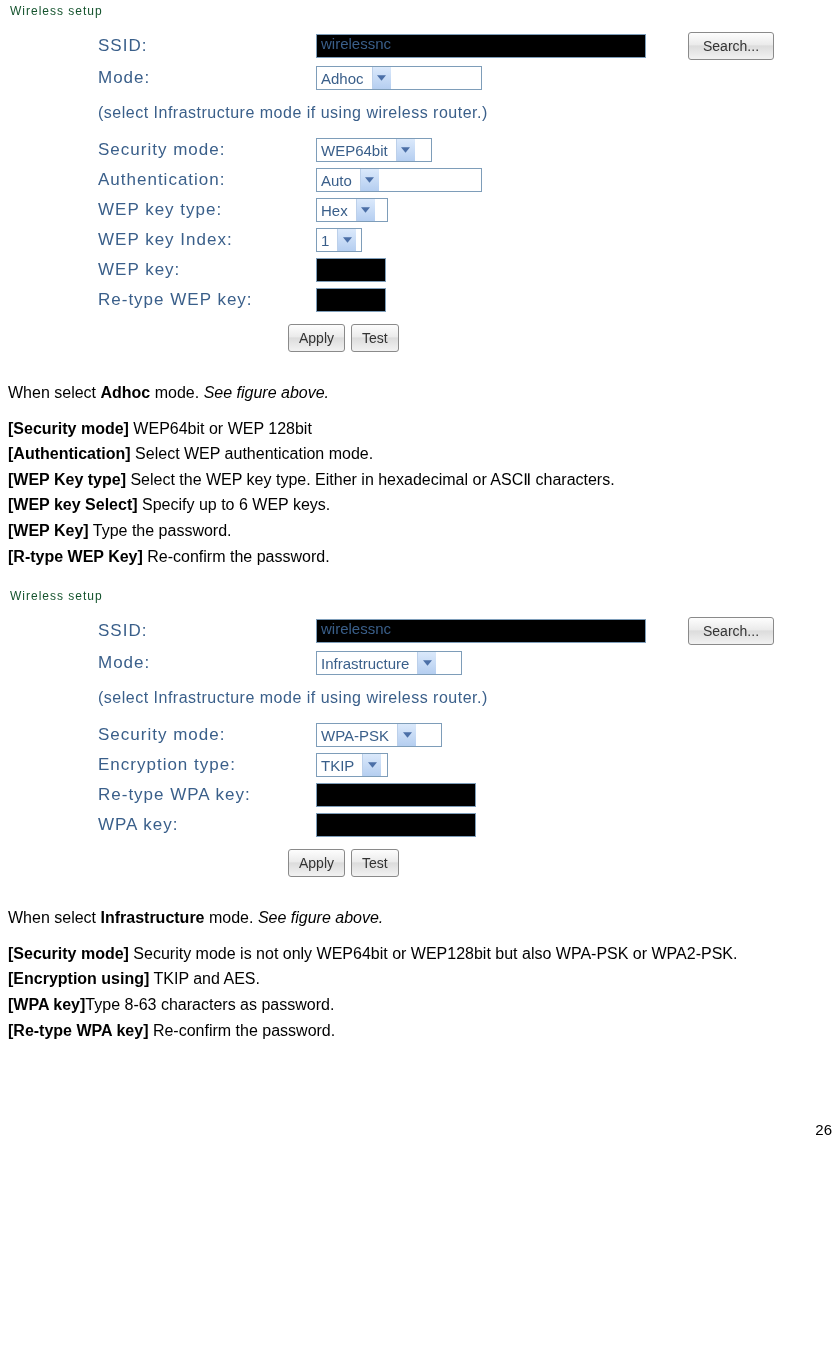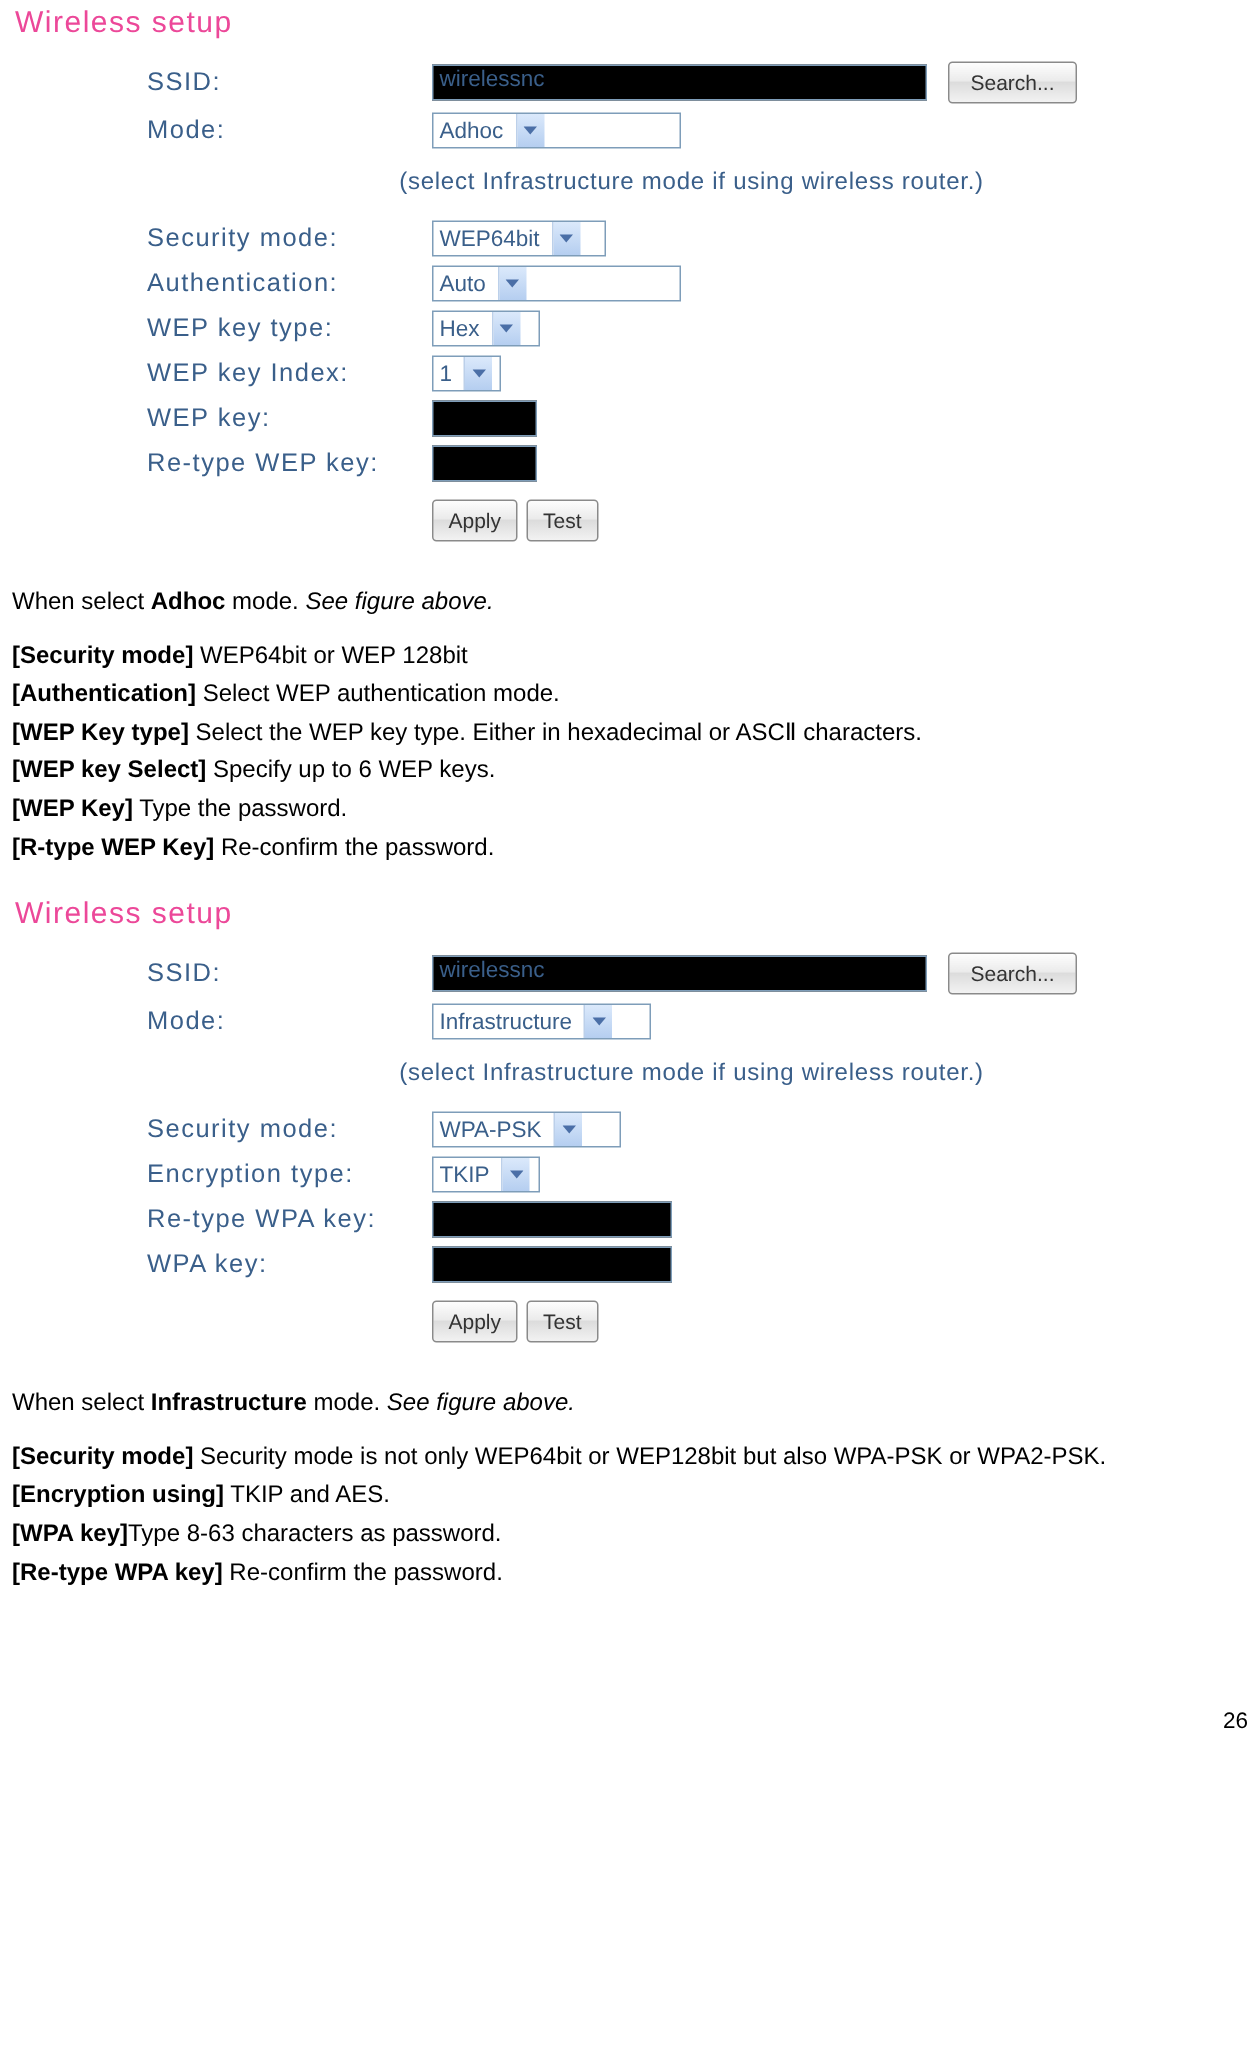--- a/index.html
+++ b/index.html
@@ -11,49 +11,49 @@
     width: 832px;
     background: #fff;
   }
   .fig {
     background: #fff;
     margin: 0 0 18px 0;
     padding: 4px 8px 12px 8px;
   }
   .fig-title {
     font-family: "Trebuchet MS", Verdana, sans-serif;
-    color: #ec4899;
-    font-size: 20px;
+    color: #14532d;
+    font-size: 12px;
     letter-spacing: 1px;
     margin-bottom: 14px;
     padding-left: 2px;
   }
   .fig .form-area {
     margin-left: 90px;
   }
   .row {
     display: flex;
     align-items: center;
     margin-bottom: 6px;
+    gap: 28px;
   }
   .lbl {
     font-family: "Trebuchet MS", Verdana, sans-serif;
     color: #3a5f8a;
     font-size: 17px;
     letter-spacing: 1px;
     width: 190px;
     flex: 0 0 190px;
   }
   .hint {
     font-family: "Trebuchet MS", Verdana, sans-serif;
     color: #3a5f8a;
     font-size: 16px;
     letter-spacing: 0.5px;
     margin: 14px 0 16px 0;
-    text-align: center;
   }
   .txt {
     border: 1px solid #7e9db9;
     background: #000000;
     height: 22px;
     padding: 0 4px;
     font-size: 15px;
     color: #3a5f8a;
   }
   .txt.wide { width: 320px; }

